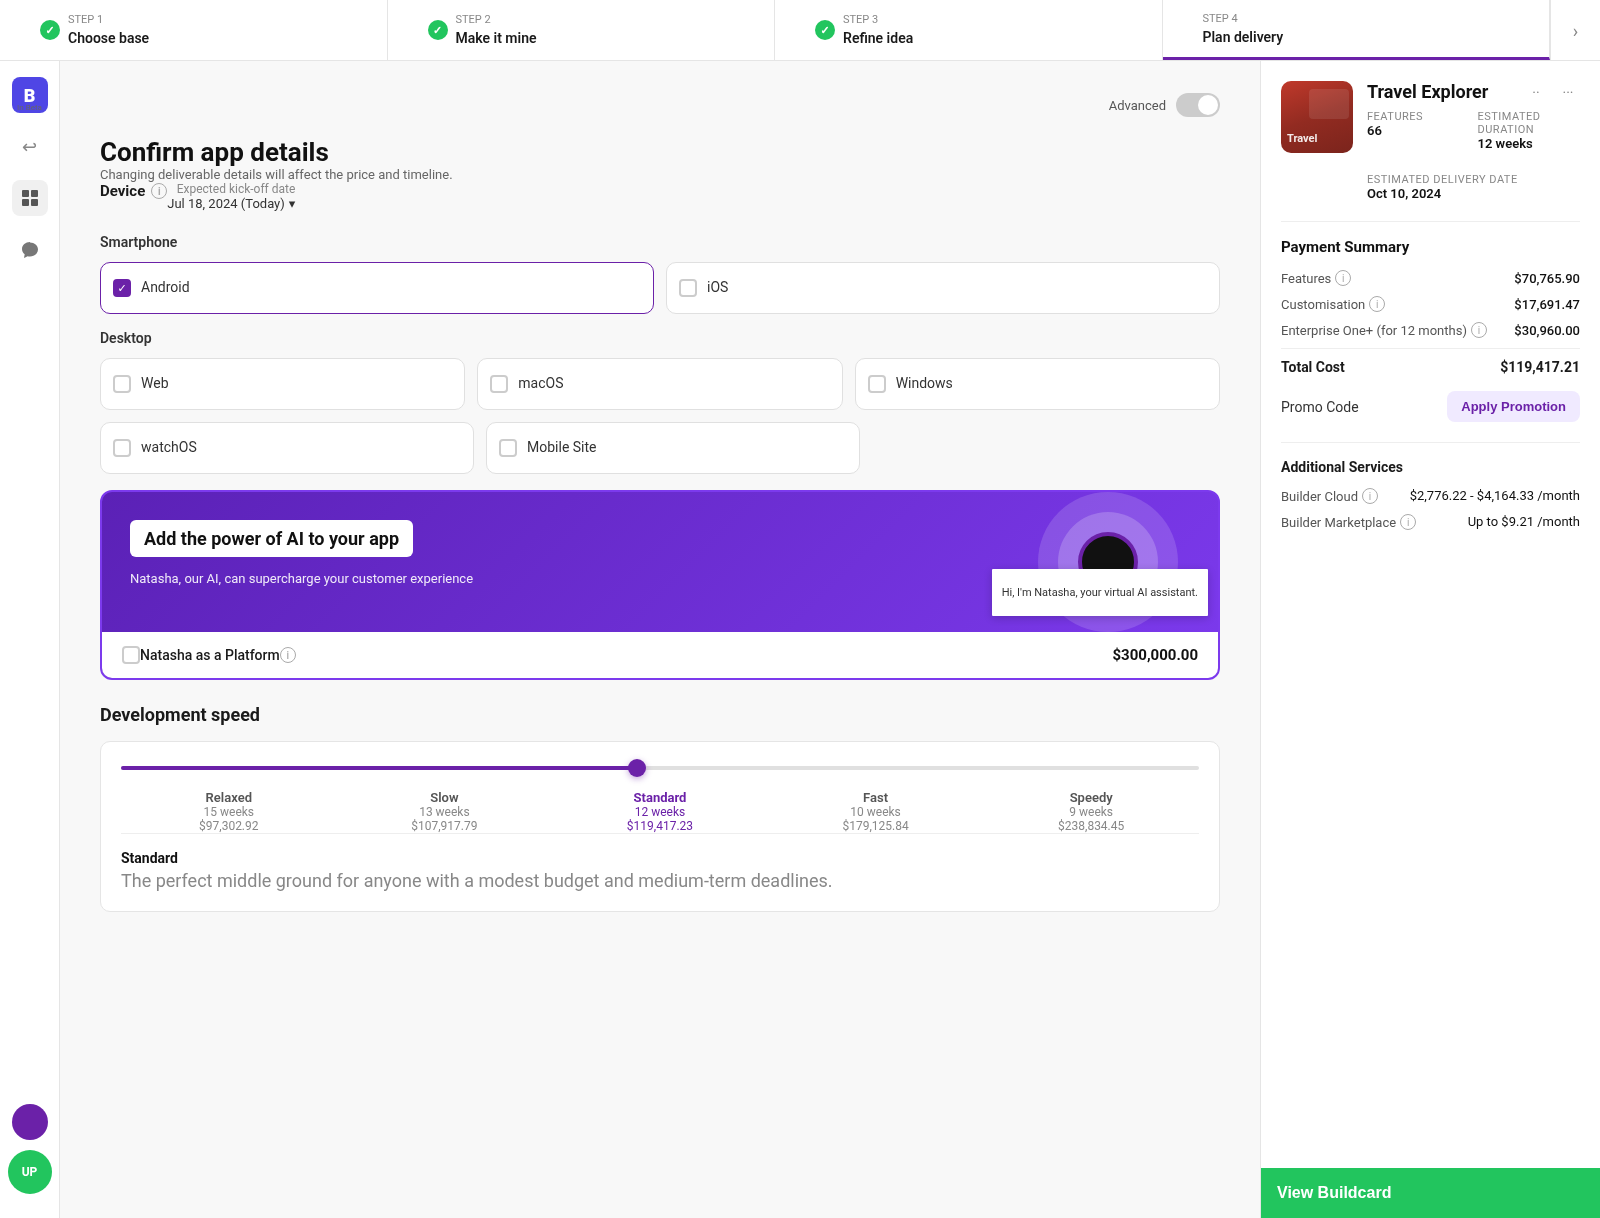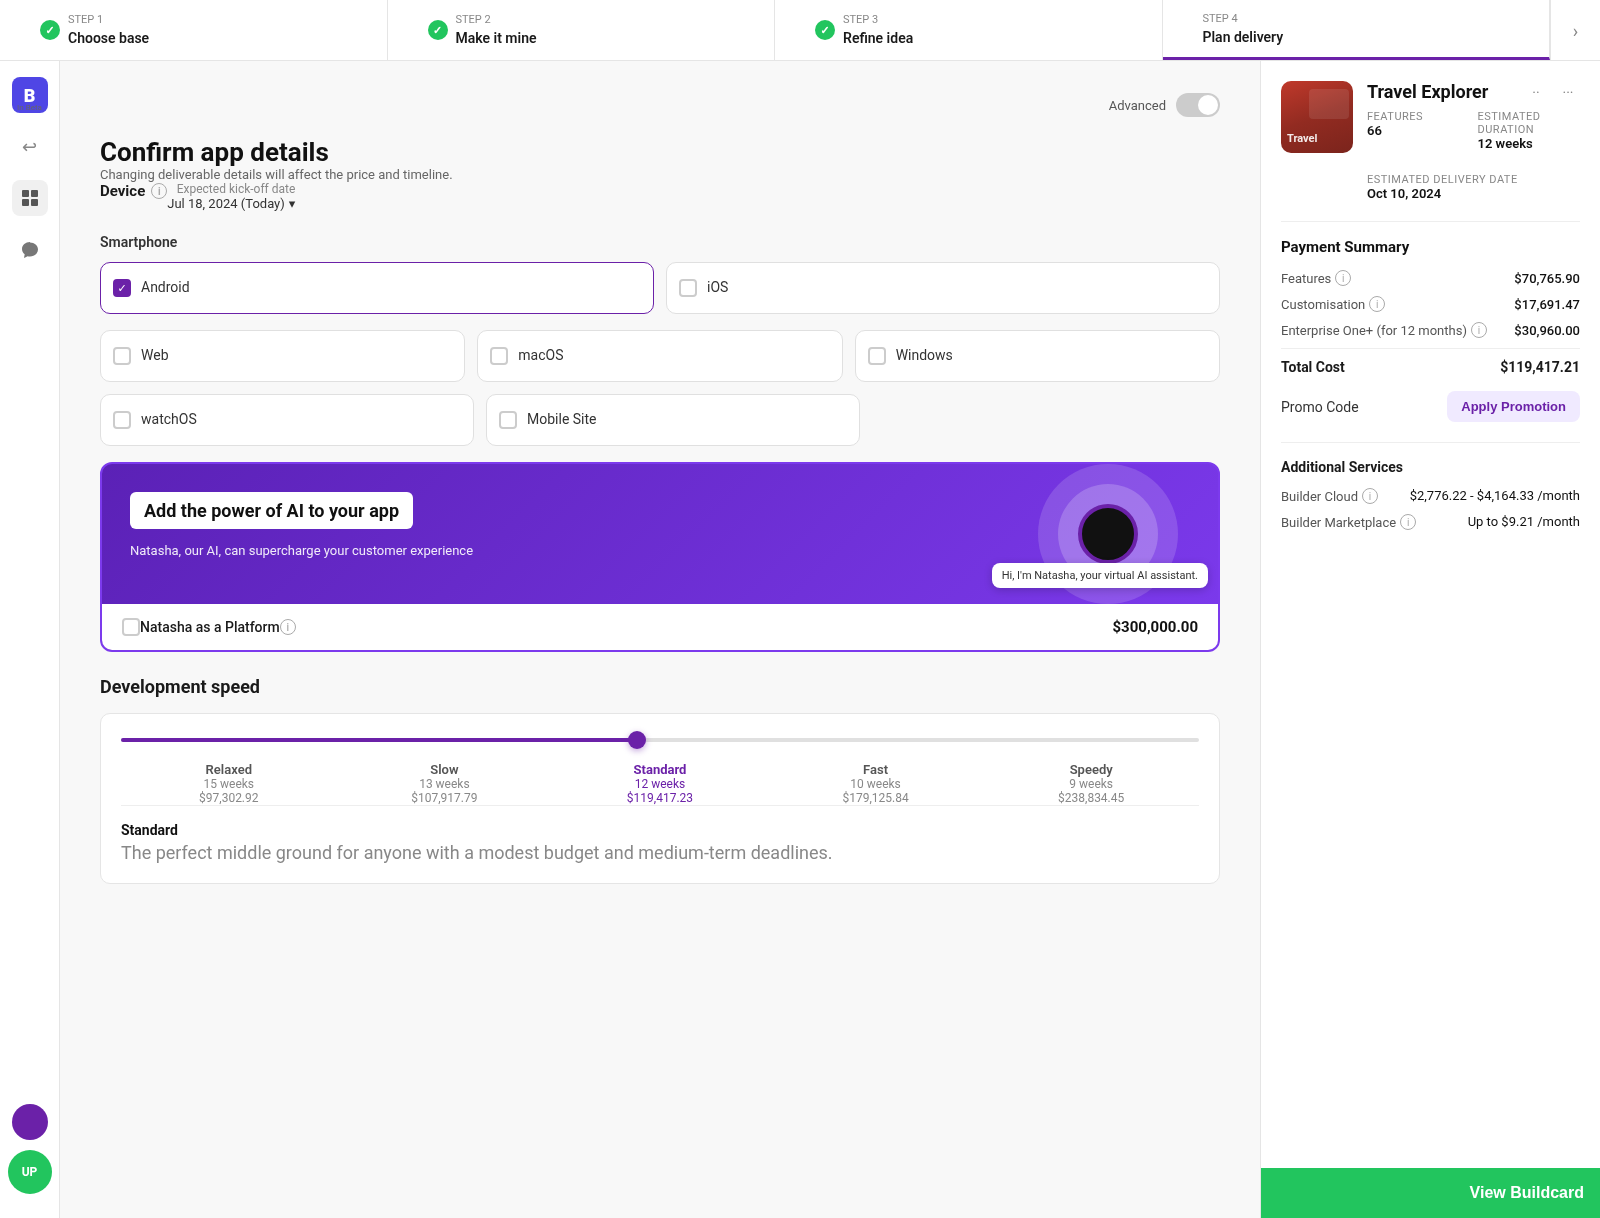--- a/index.html
+++ b/index.html
@@ -335,22 +335,22 @@
       background: #111;
       border: 4px solid #6b21a8;
     }
     .ai-tooltip {
       position: absolute;
       bottom: 16px;
       right: 10px;
       background: #fff;
       color: #333;
       font-size: 11px;
-      padding: 6px 10px;
-      border-radius: 8px;
+      padding: 17px 10px;
+      border-radius: 1px;
       box-shadow: 0 2px 8px rgba(0,0,0,0.2);
       white-space: nowrap;
     }
     .ai-footer {
       background: #fff;
       padding: 14px 20px;
       display: flex;
       align-items: center;
       justify-content: space-between;
     }
@@ -521,21 +521,21 @@
     .additional-value { font-size: 13px; color: #111; text-align: right; line-height: 1.4; }
 
     .view-buildcard-btn {
       background: #22c55e;
       color: #fff;
       border: none;
       padding: 16px;
       font-size: 16px;
       font-weight: 700;
       cursor: pointer;
-      text-align: right;
+      text-align: left;
       width: 100%;
       flex-shrink: 0;
     }
 
     
     .thumb-img {
       width: 72px;
       height: 72px;
       border-radius: 10px;
       background: linear-gradient(160deg, #c0392b 0%, #922b21 50%, #7b241c 100%);
@@ -668,20 +668,21 @@
         <div class="checkbox checked"></div>
         <span class="device-label">Android</span>
       </div>
       <div class="device-card">
         <div class="checkbox"></div>
         <span class="device-label">iOS</span>
       </div>
     </div>
 
     <div class="desktop-section">
+      <div class="subsection-title">Desktop</div>
       <div class="device-grid" style="margin-bottom:12px;">
         <div class="device-card">
           <div class="checkbox"></div>
           <span class="device-label">Web</span>
         </div>
         <div class="device-card">
           <div class="checkbox"></div>
           <span class="device-label">macOS</span>
         </div>
         <div class="device-card">

